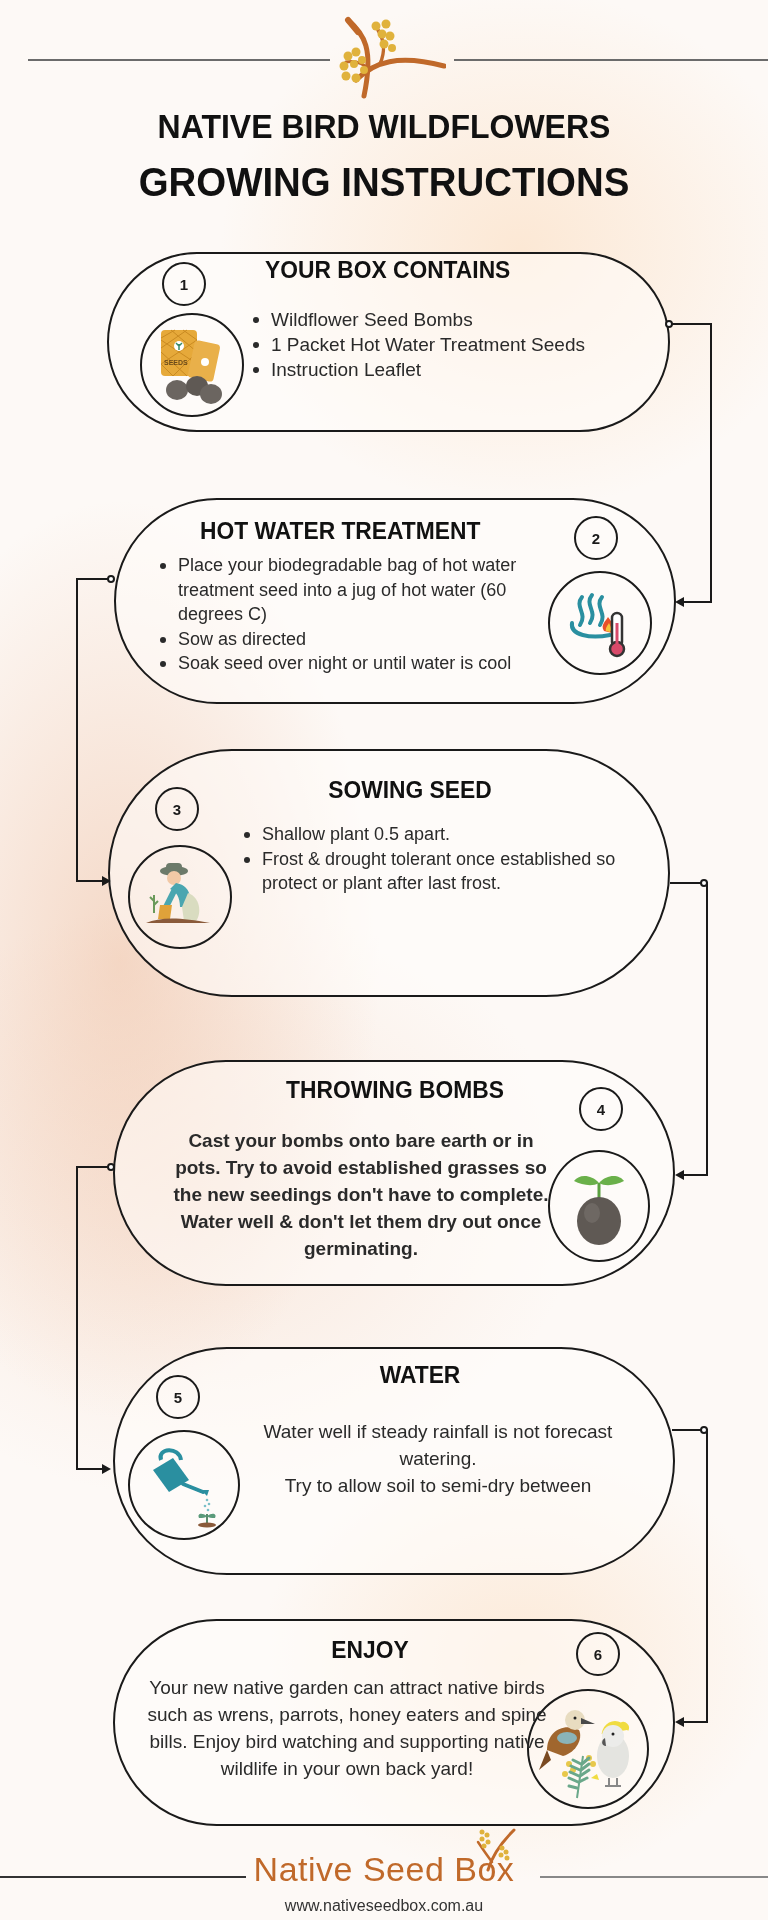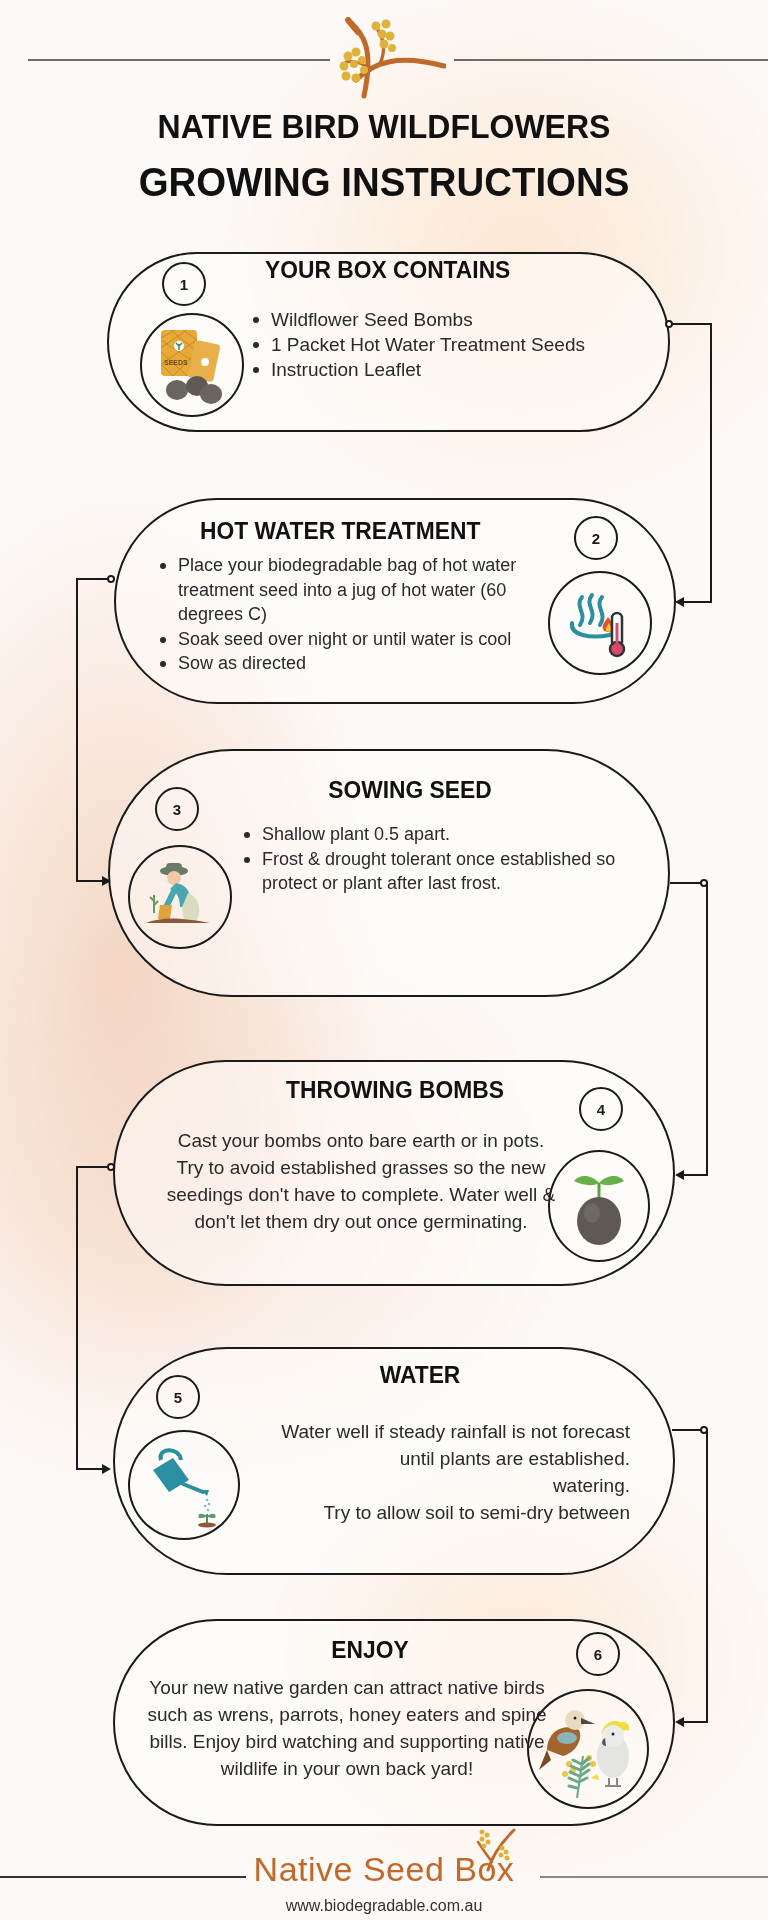--- a/index.html
+++ b/index.html
@@ -173,22 +173,22 @@
     <path d="M12 40 C 10 52, 30 56, 50 52" stroke="#2a8fa0" stroke-width="4" fill="none" stroke-linecap="round"></path>
     <path d="M44 48 C 40 42, 46 38, 48 34 C 52 40, 56 42, 52 50 Z" fill="#e8502a"></path>
     <path d="M46 48 C 45 45, 48 42, 49 40 C 51 44, 52 46, 50 49 Z" fill="#f5c23a"></path>
     <rect x="52" y="30" width="10" height="34" rx="5" fill="#fff" stroke="#333" stroke-width="2.5"></rect>
     <circle cx="57" cy="66" r="7" fill="#d84a6a" stroke="#333" stroke-width="2.5"></circle>
     <rect x="55.5" y="40" width="3" height="24" fill="#d84a6a"></rect>
   </svg>
 </div>
 <ul class="bullets small" style="left:156px; top:553px; width:396px;">
   <li>Place your biodegradable bag of hot water treatment seed into a jug of hot water (60 degrees C)</li>
+  <li>Sow as directed</li>
   <li>Soak seed over night or until water is cool</li>
-  <li>Sow as directed</li>
 </ul>
 
 <div class="dot" style="left:107px; top:575px;"></div>
 <div class="hseg" style="left:76px; top:578px; width:32px;"></div>
 <div class="vline" style="left:76px; top:578px; height:304px;"></div>
 <div class="hseg" style="left:76px; top:880px; width:28px;"></div>
 <div class="arrow-right" style="left:102px; top:876px;"></div>
 
 <div class="pill" style="left:108px; top:749px; width:562px; height:248px;"></div>
 <div class="step-num" style="left:155px; top:787px;">3</div>
@@ -222,21 +222,21 @@
 <div class="step-num" style="left:579px; top:1087px;">4</div>
 <div class="icon-circle" style="left:548px; top:1150px; width:102px; height:112px; border-radius: 50%;">
   <svg width="70" height="90" viewBox="0 0 70 90">
     <path d="M35 40 L 35 22" stroke="#5aa040" stroke-width="3"></path>
     <path d="M35 22 C 26 12, 14 14, 10 20 C 18 24, 28 26, 35 22 Z" fill="#6ab04a"></path>
     <path d="M35 22 C 44 12, 56 14, 60 20 C 52 24, 42 26, 35 22 Z" fill="#6ab04a"></path>
     <ellipse cx="35" cy="60" rx="22" ry="24" fill="#5f5954"></ellipse>
     <ellipse cx="28" cy="52" rx="8" ry="10" fill="#6e6863"></ellipse>
   </svg>
 </div>
-<div class="para" style="left:166px; top:1127px; width:390px;">Cast your bombs onto bare earth or in pots. Try to avoid established grasses so the new seedings don't have to complete. Water well &amp; don't let them dry out once germinating.</div>
+<div class="para" style="left:166px; top:1127px; width:390px;font-weight:bold;">Cast your bombs onto bare earth or in pots. Try to avoid established grasses so the new seedings don't have to complete. Water well &amp; don't let them dry out once germinating.</div>
 
 <div class="dot" style="left:107px; top:1163px;"></div>
 <div class="hseg" style="left:76px; top:1166px; width:32px;"></div>
 <div class="vline" style="left:76px; top:1166px; height:304px;"></div>
 <div class="hseg" style="left:76px; top:1468px; width:28px;"></div>
 <div class="arrow-right" style="left:102px; top:1464px;"></div>
 
 <div class="pill" style="left:113px; top:1347px; width:562px; height:228px;"></div>
 <div class="step-title center" style="left:300px; top:1361px; width:240px;">WATER</div>
 <div class="step-num" style="left:156px; top:1375px;">5</div>
@@ -251,23 +251,22 @@
         <circle cx="70" cy="64" r="1.3"></circle>
         <circle cx="66" cy="66" r="1.3"></circle>
         <circle cx="69" cy="70" r="1.3"></circle>
       </g>
     <path d="M68 84 L 68 74" stroke="#5a8a6a" stroke-width="2"></path>
     <path d="M68 76 C 62 72, 58 74, 60 78 C 64 78, 66 78, 68 76 Z" fill="#5a9a7a"></path>
     <path d="M68 76 C 74 72, 78 74, 76 78 C 72 78, 70 78, 68 76 Z" fill="#5a9a7a"></path>
     <ellipse cx="68" cy="85" rx="9" ry="2.5" fill="#8a5a3a"></ellipse>
   </svg>
 </div>
-<div class="para" style="left:230px; top:1418px; width:400px;text-align:right;">
+<div class="para" style="left:238px; top:1418px; width:400px;">
   <div>Water well if steady rainfall is not forecast</div>
-  <div>until plants are established.</div>
   <div>watering.</div>
   <div>Try to allow soil to semi-dry between</div>
 </div>
 
 <div class="dot" style="left:700px; top:1426px;"></div>
 <div class="hseg" style="left:672px; top:1429px; width:30px;"></div>
 <div class="vline" style="left:706px; top:1429px; height:294px;"></div>
 <div class="hseg" style="left:684px; top:1721px; width:24px;"></div>
 <div class="arrow-left" style="left:675px; top:1717px;"></div>
 
@@ -323,13 +322,13 @@
       <circle cx="8" cy="13" r="2.5"></circle>
     <circle cx="14" cy="16" r="2.5"></circle>
       <circle cx="10" cy="20" r="2.5"></circle>
       <circle cx="28" cy="22" r="2.5"></circle>
     <circle cx="32" cy="26" r="2.5"></circle>
       <circle cx="27" cy="29" r="2.5"></circle>
       <circle cx="33" cy="32" r="2.5"></circle>
   </g>
 </svg>
 <div class="brand">Native Seed Box</div>
-<div class="url">www.biodegradable.com.au</div>
+<div class="url">www.nativeseedbox.com.au</div>
 
 </body></html>

